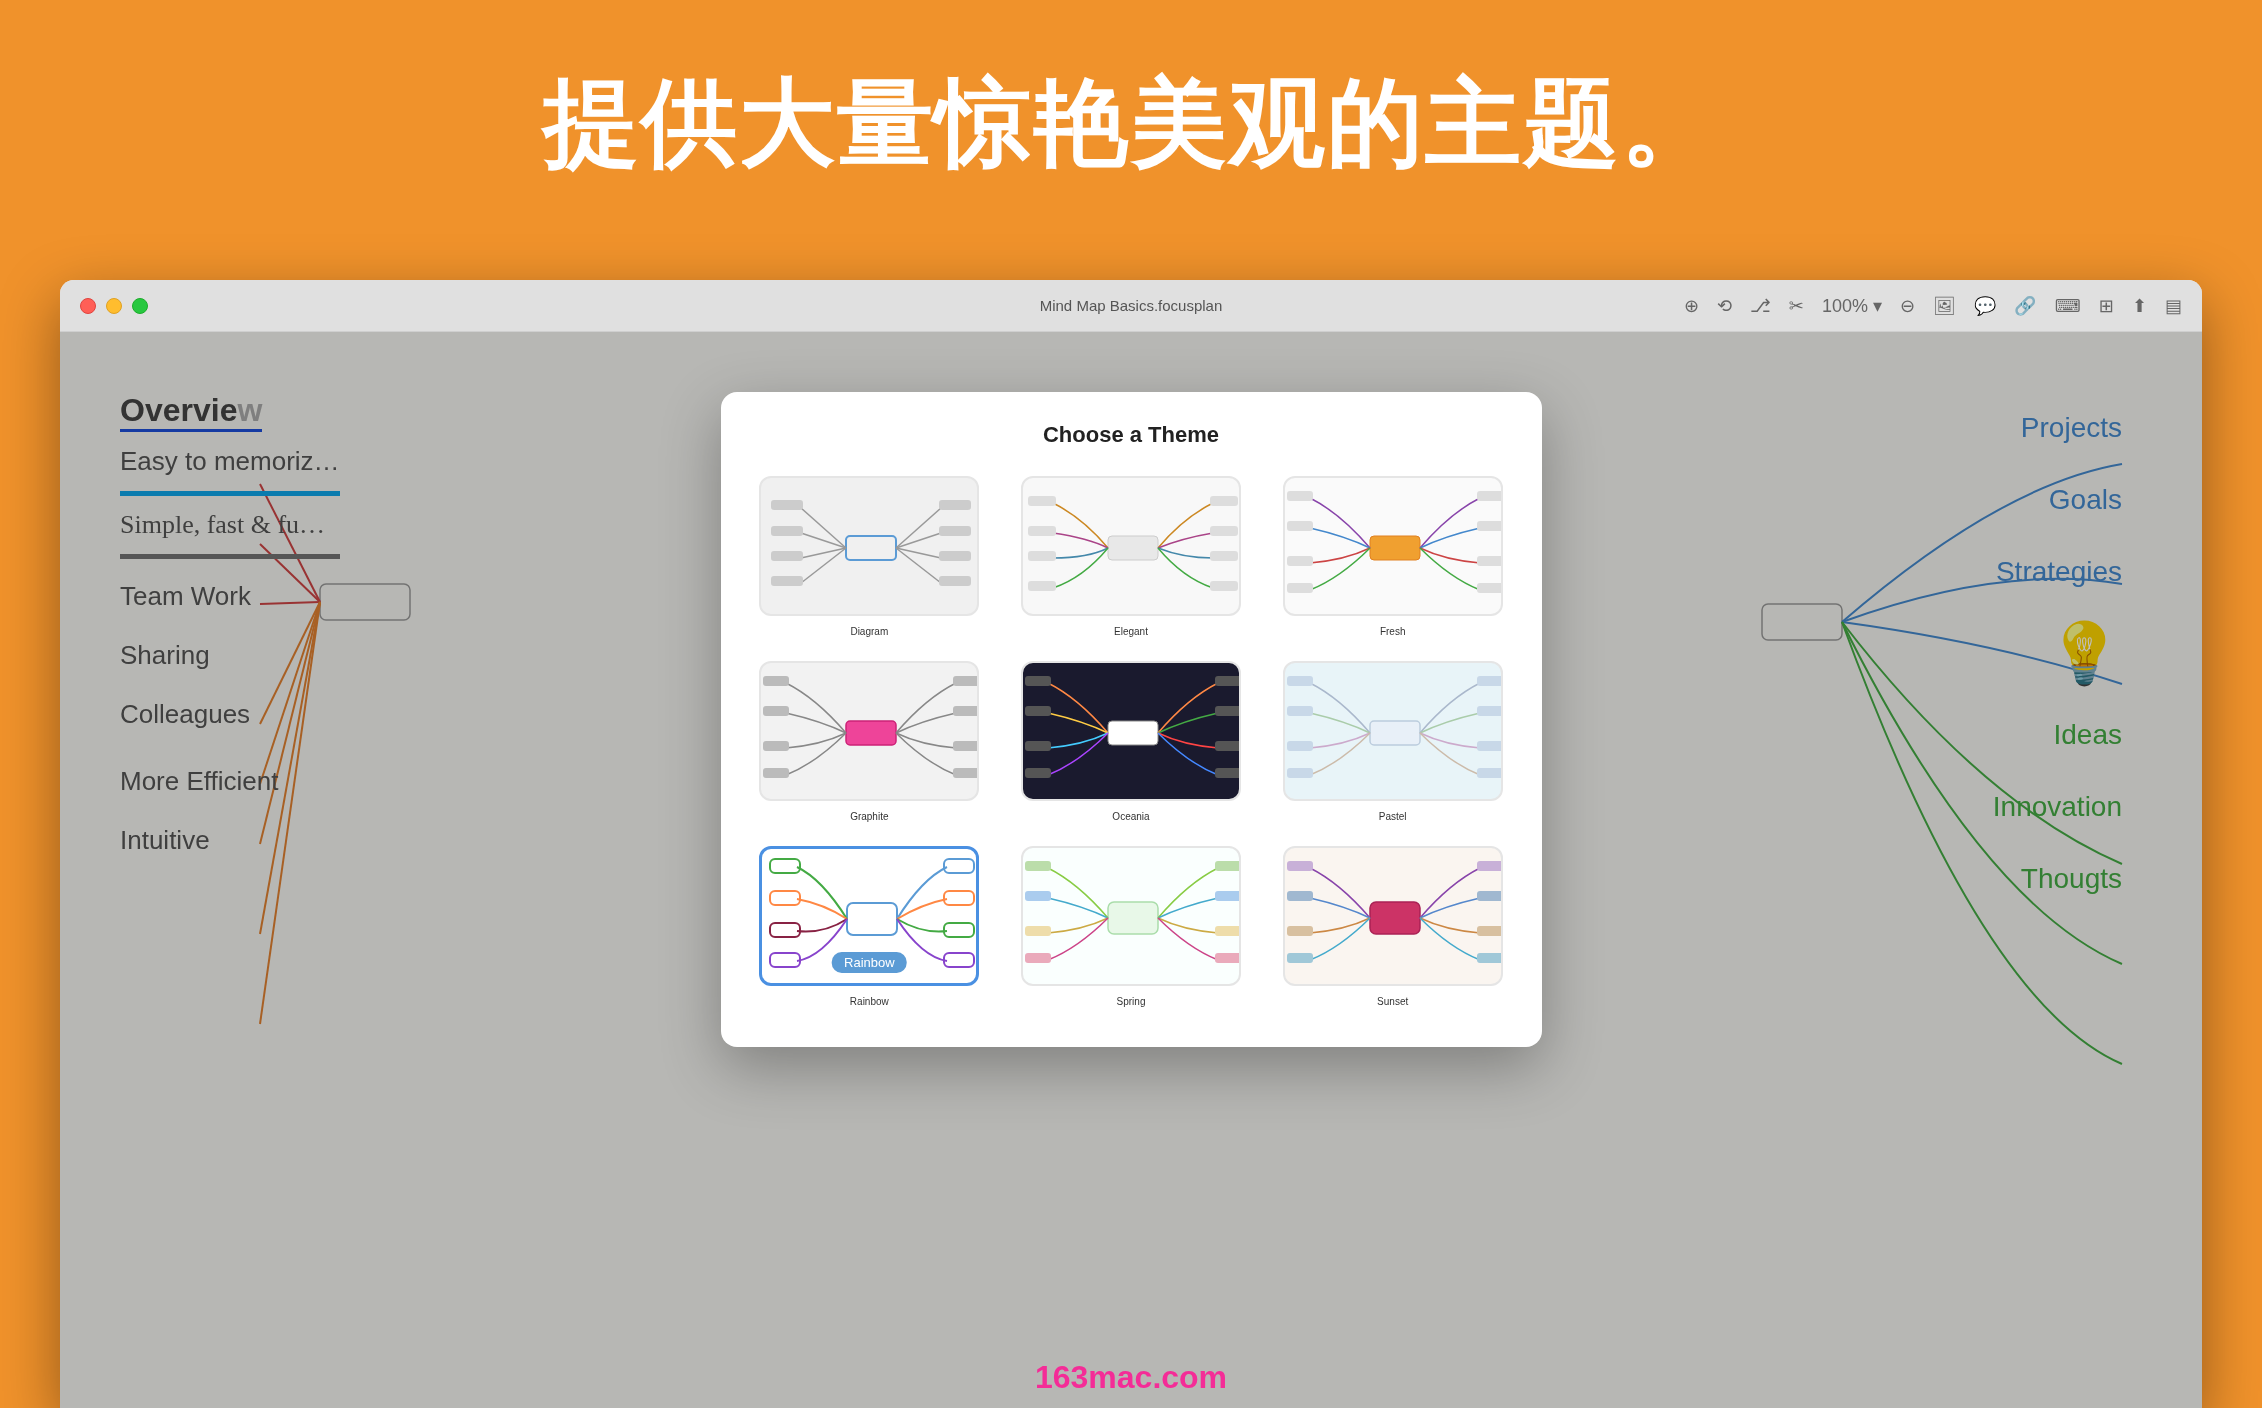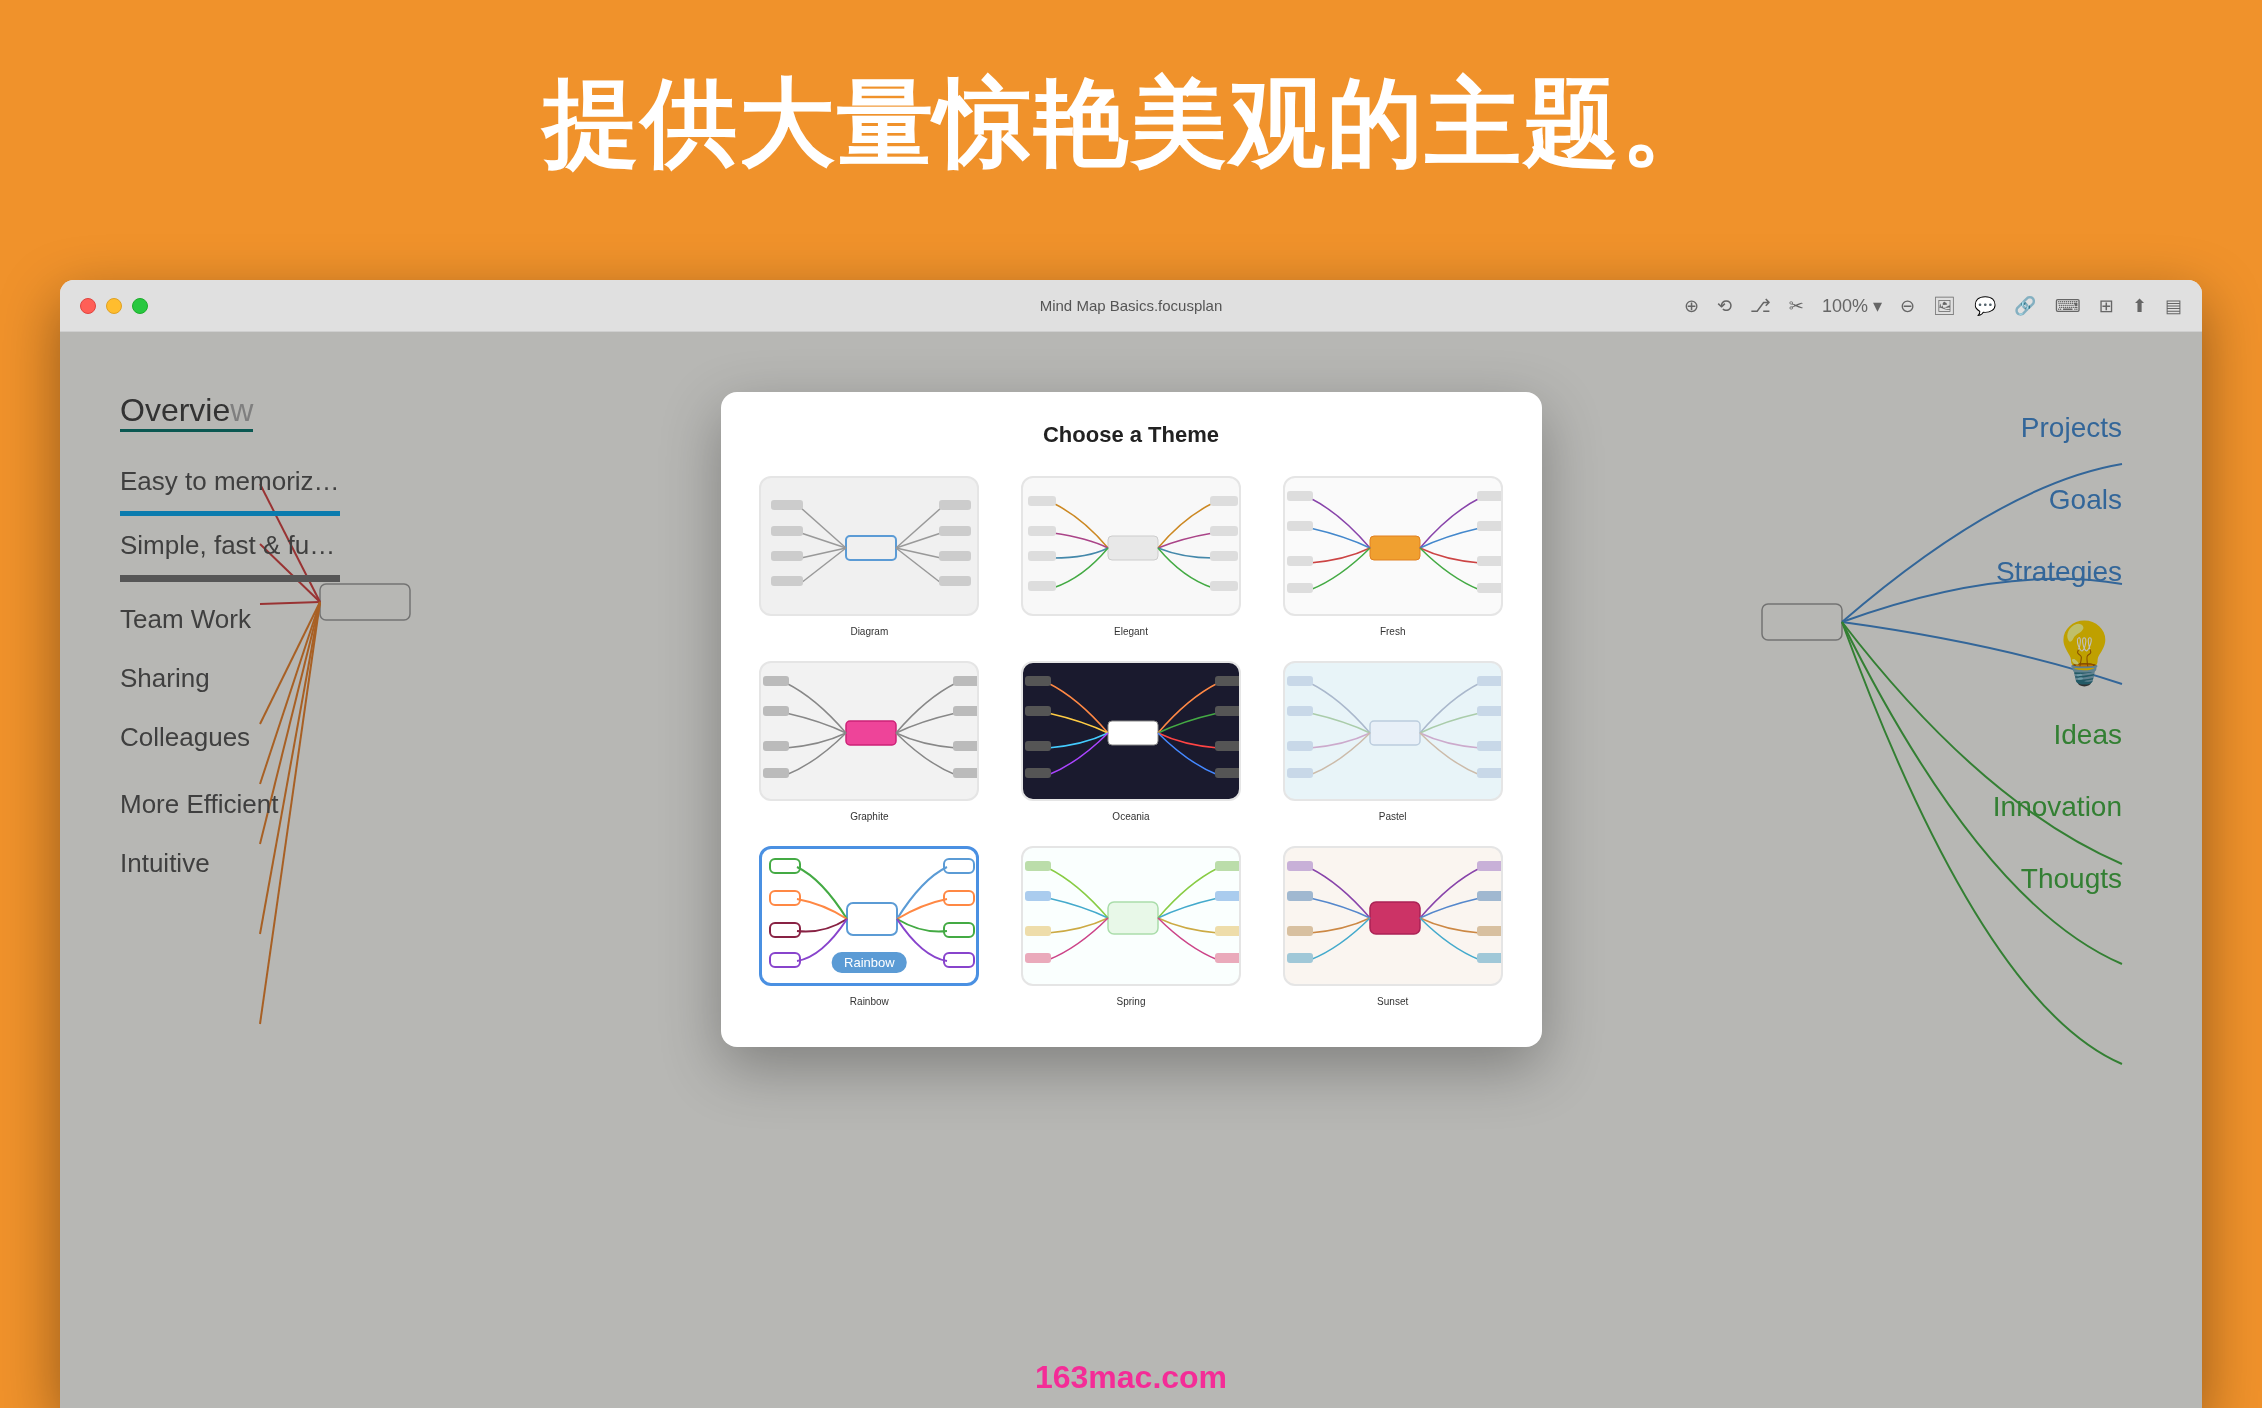--- a/index.html
+++ b/index.html
@@ -286,23 +286,23 @@
       <line x1="260" y1="218" x2="200" y2="220" stroke="#CC4444" stroke-width="2"></line>
 
       <line x1="260" y1="218" x2="200" y2="340" stroke="#E08030" stroke-width="2"></line>
       <line x1="260" y1="218" x2="200" y2="400" stroke="#E08030" stroke-width="2"></line>
       <line x1="260" y1="218" x2="200" y2="460" stroke="#E08030" stroke-width="2"></line>
       <line x1="260" y1="218" x2="200" y2="550" stroke="#E08030" stroke-width="2"></line>
       <line x1="260" y1="218" x2="200" y2="640" stroke="#E08030" stroke-width="2"></line>
     </svg>
 
     <div style="position:absolute; left:60px; top:60px;">
-      <div style="font-size:32px; color:#444; font-weight:400; border-bottom:3px solid #0f766e; display:inline-block; margin-bottom:20px;">Overvie<span style="color:#aaa">w</span></div>
+      <div style="font-size:32px; color:#444; font-weight:700; border-bottom:3px solid #1d4ed8; display:inline-block; ">Overvie<span style="color:#aaa">w</span></div>
       <div style="font-size:26px; color:#555; padding:14px 0; border-bottom:5px solid #0ea5e9; display:block;">Easy to memoriz…</div>
-      <div style="font-size:26px; color:#555; padding:14px 0; border-bottom:7px solid #737373; display:block;">Simple, fast &amp; fu…</div>
+      <div style="font-size:26px; color:#555; padding:14px 0; border-bottom:5px solid #737373; display:block;font-family:Liberation Serif, serif;">Simple, fast &amp; fu…</div>
       <div style="font-size:26px; color:#555; padding:22px 0 14px; display:block; font-weight:500;">Team Work</div>
       <div style="font-size:26px; color:#555; padding:14px 0; display:block;">Sharing</div>
       <div style="font-size:26px; color:#555; padding:14px 0; display:block;">Colleagues</div>
       <div style="font-size:26px; color:#555; padding:22px 0 14px; display:block; font-weight:500;">More Efficient</div>
       <div style="font-size:26px; color:#555; padding:14px 0; display:block;">Intuitive</div>
     </div>
 
     <svg class="right-connector" viewBox="0 0 500 900" preserveAspectRatio="xMaxYMin meet" style="right:0; position:absolute; top:52px; width:500px; height:900px;">
 
       <rect x="60" y="220" width="80" height="36" rx="6" fill="none" stroke="#999" stroke-width="1.5"></rect>

